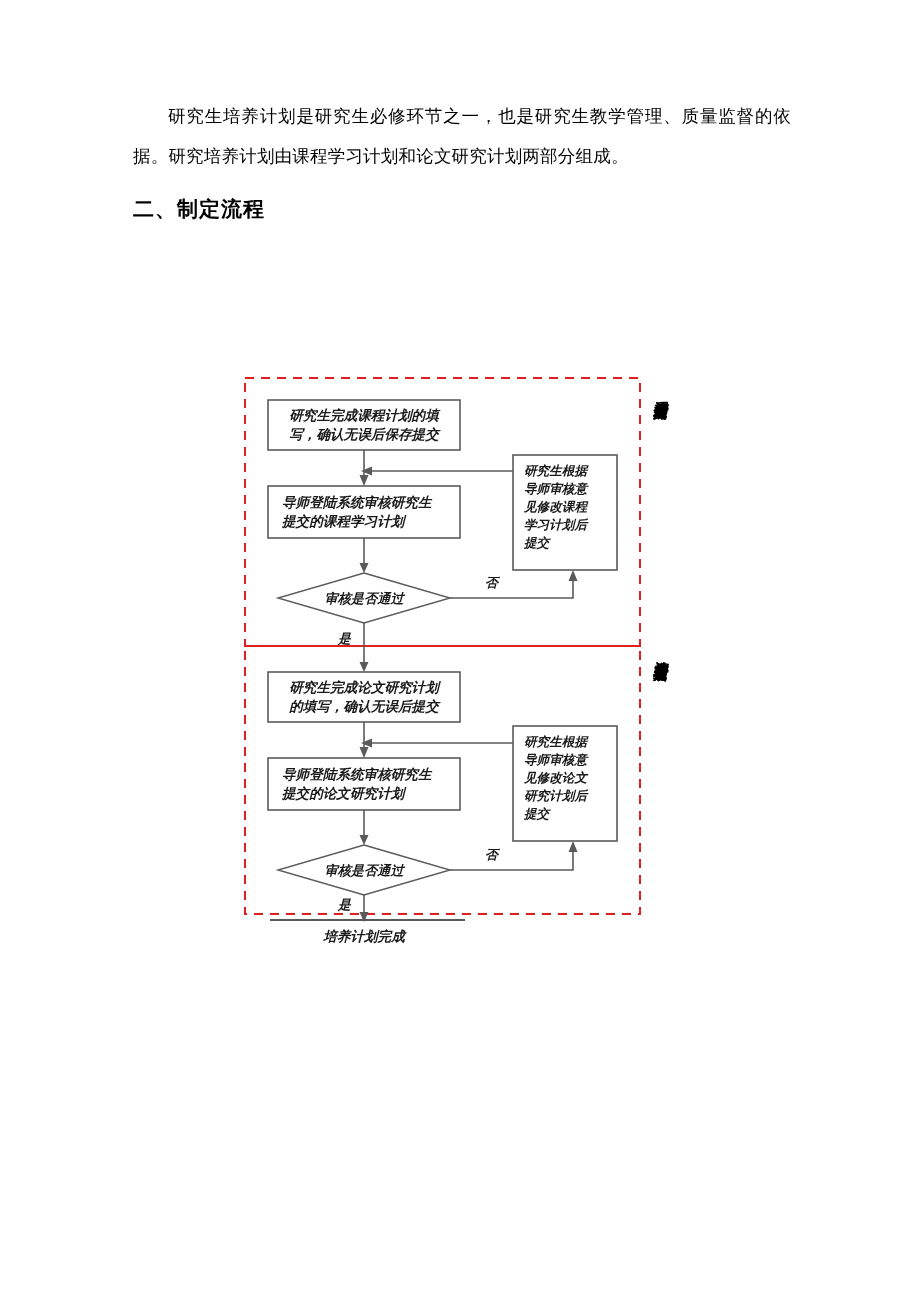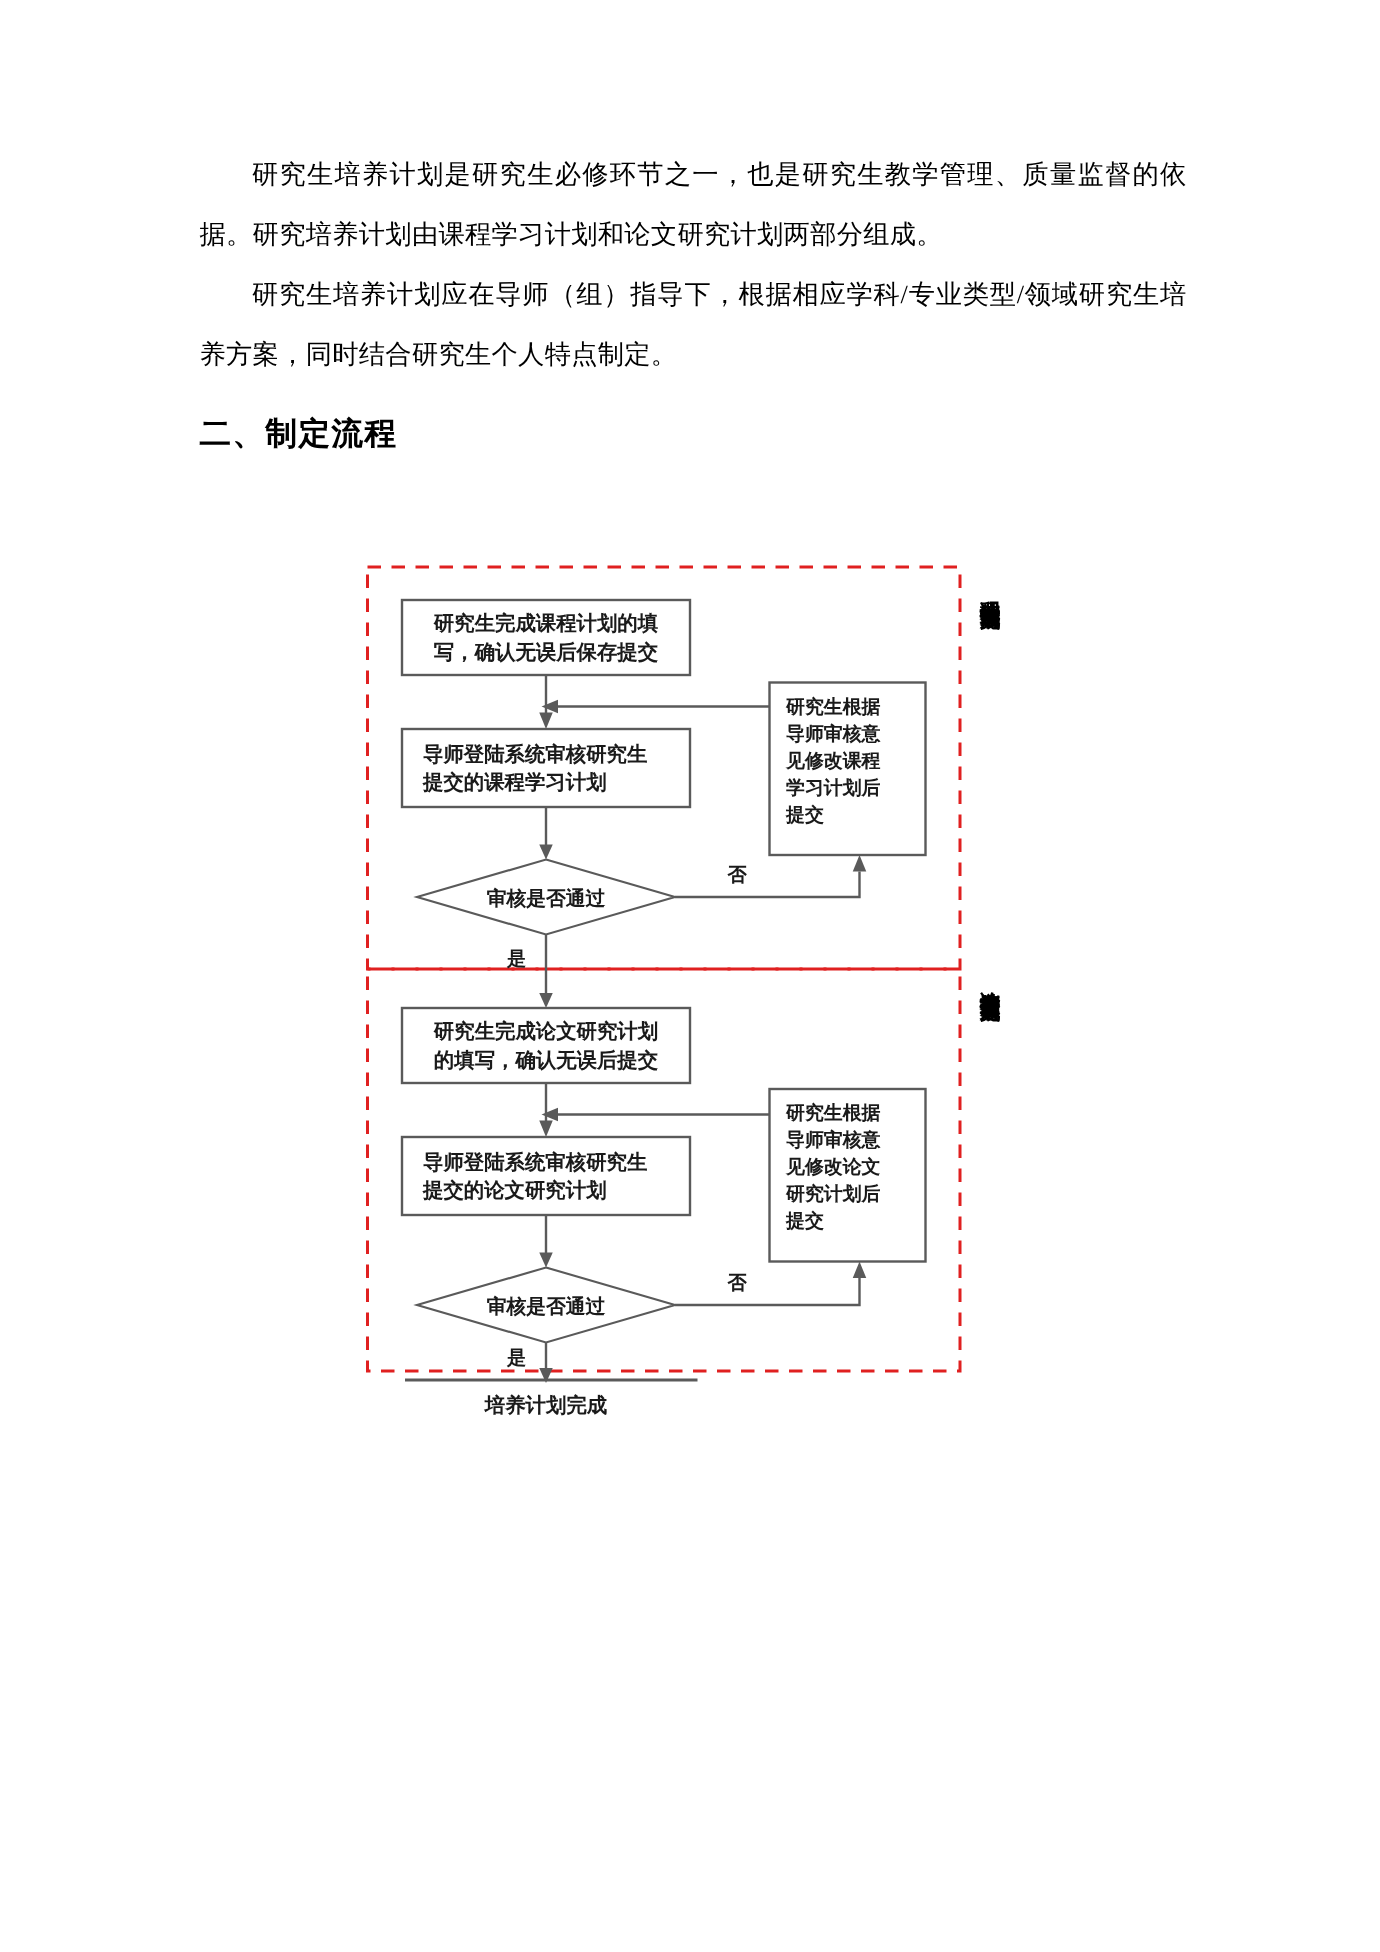--- a/index.html
+++ b/index.html
@@ -52,20 +52,21 @@
   }
   .heading-2 { }
 
   
   .flow {
     position: absolute;
     left: 0;
     top: 368px;
     width: 752px;
     height: 580px;
+    font-style: italic;
   }
   .flow svg { display: block; }
 
   .vlabel {
     position: absolute;
     writing-mode: vertical-rl;
     text-orientation: upright;
     font-family: "Liberation Sans", "DejaVu Sans", sans-serif;
     font-size: 13.5px;
     line-height: 1.08;
@@ -126,21 +127,20 @@
 </head>
 <body>
 
 <div class="page">
 
   <div class="content">
 
     <p class="para indent">研究生培养计划是研究生必修环节之一，也是研究生教学管理、质量监督的依据。研究培养计划由课程学习计划和论文研究计划两部分组成。</p>
 
 
-    <p class="para indent">研究生培养计划应在导师（组）指导下，根据相应学科/专业类型/领域研究生培养方案，同时结合研究生个人特点制定。</p>
 
     <h2 class="heading heading-2">二、制定流程</h2>
   </div>
 
   <div class="flow">
 
     <svg width="920" height="580" viewBox="0 0 920 580">
 
       <rect class="dashregion" x="245" y="10" width="395" height="268"></rect>
 

